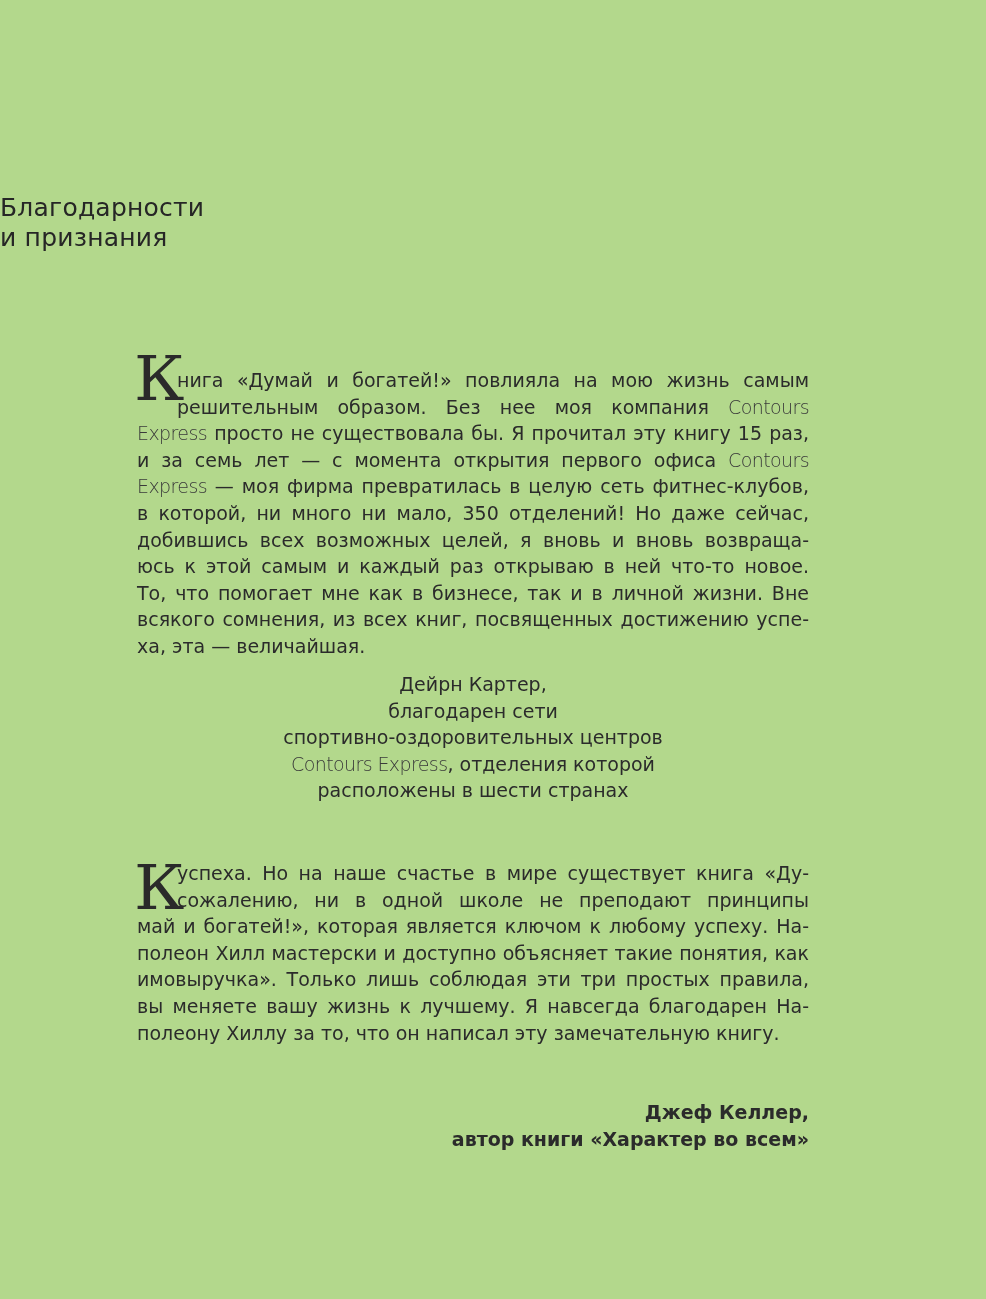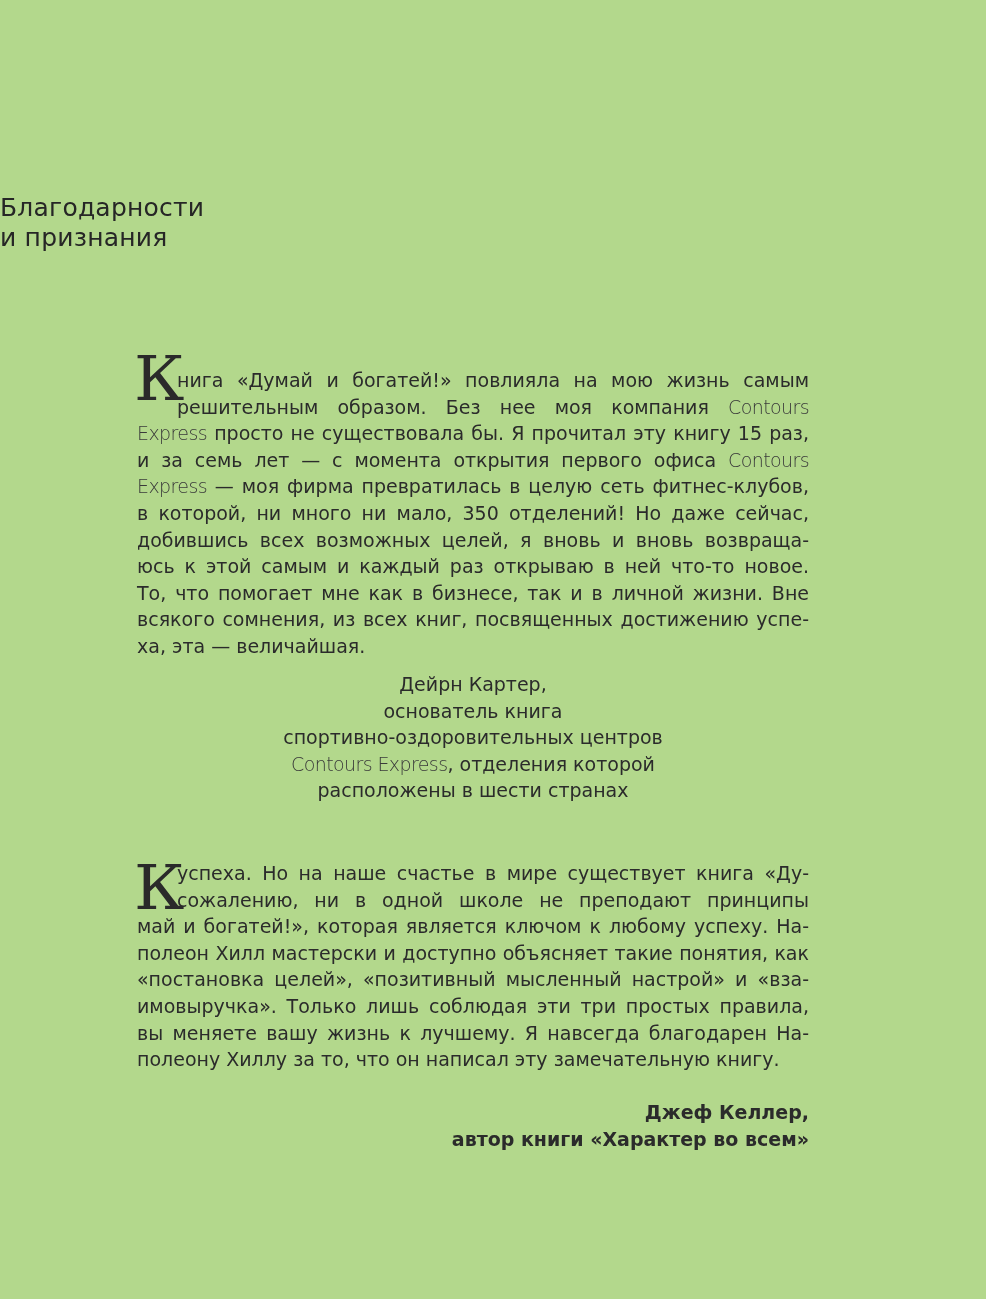--- a/index.html
+++ b/index.html
@@ -69,33 +69,32 @@
     <div class="line"><span class="it">Express</span><span> — моя фирма превратилась в целую сеть фитнес-клубов,</span></div>
     <div class="line"><span>в которой, ни много ни мало, 350 отделений! Но даже сейчас,</span></div>
     <div class="line"><span>добившись всех возможных целей, я вновь и вновь возвраща-</span></div>
     <div class="line"><span>юсь к этой самым и каждый раз открываю в ней что-то новое.</span></div>
     <div class="line"><span>То, что помогает мне как в бизнесе, так и в личной жизни. Вне</span></div>
     <div class="line"><span>всякого сомнения, из всех книг, посвященных достижению успе-</span></div>
     <div class="line last"><span>ха, эта — величайшая.</span></div>
   </div>
 <div class="sig" id="sig-0" style="top:671px;text-align:center;">
     <div><span>Дейрн Картер,</span></div>
-    <div><span>основатель книга</span></div>
+    <div><span>благодарен сети</span></div>
     <div><span>спортивно-оздоровительных центров</span></div>
     <div><span class="it">Contours Express</span><span>, отделения которой</span></div>
     <div><span>расположены в шести странах</span></div>
   </div>
 
 <div class="dropcap" style="top:860px;">К</div>
 <div class="para" id="para-1" style="top:860px;">
     <div class="line indent"><span>успеха. Но на наше счастье в мире существует книга «Ду-</span></div>
     <div class="line indent"><span>сожалению, ни в одной школе не преподают принципы</span></div>
     <div class="line"><span>май и богатей!», которая является ключом к любому успеху. На-</span></div>
     <div class="line"><span>полеон Хилл мастерски и доступно объясняет такие понятия, как</span></div>
-    <div class="line"><span>«постановка целей», «позитивный мысленный настрой» и «вза-</span></div>
     <div class="line"><span>имовыручка». Только лишь соблюдая эти три простых правила,</span></div>
     <div class="line"><span>вы меняете вашу жизнь к лучшему. Я навсегда благодарен На-</span></div>
     <div class="line last"><span>полеону Хиллу за то, что он написал эту замечательную книгу.</span></div>
   </div>
 <div class="sig" id="sig-1" style="top:1099px;font-weight:bold;">
     <div><span>Джеф Келлер,</span></div>
     <div><span>автор книги «Характер во всем»</span></div>
   </div>
 
 </body></html>

